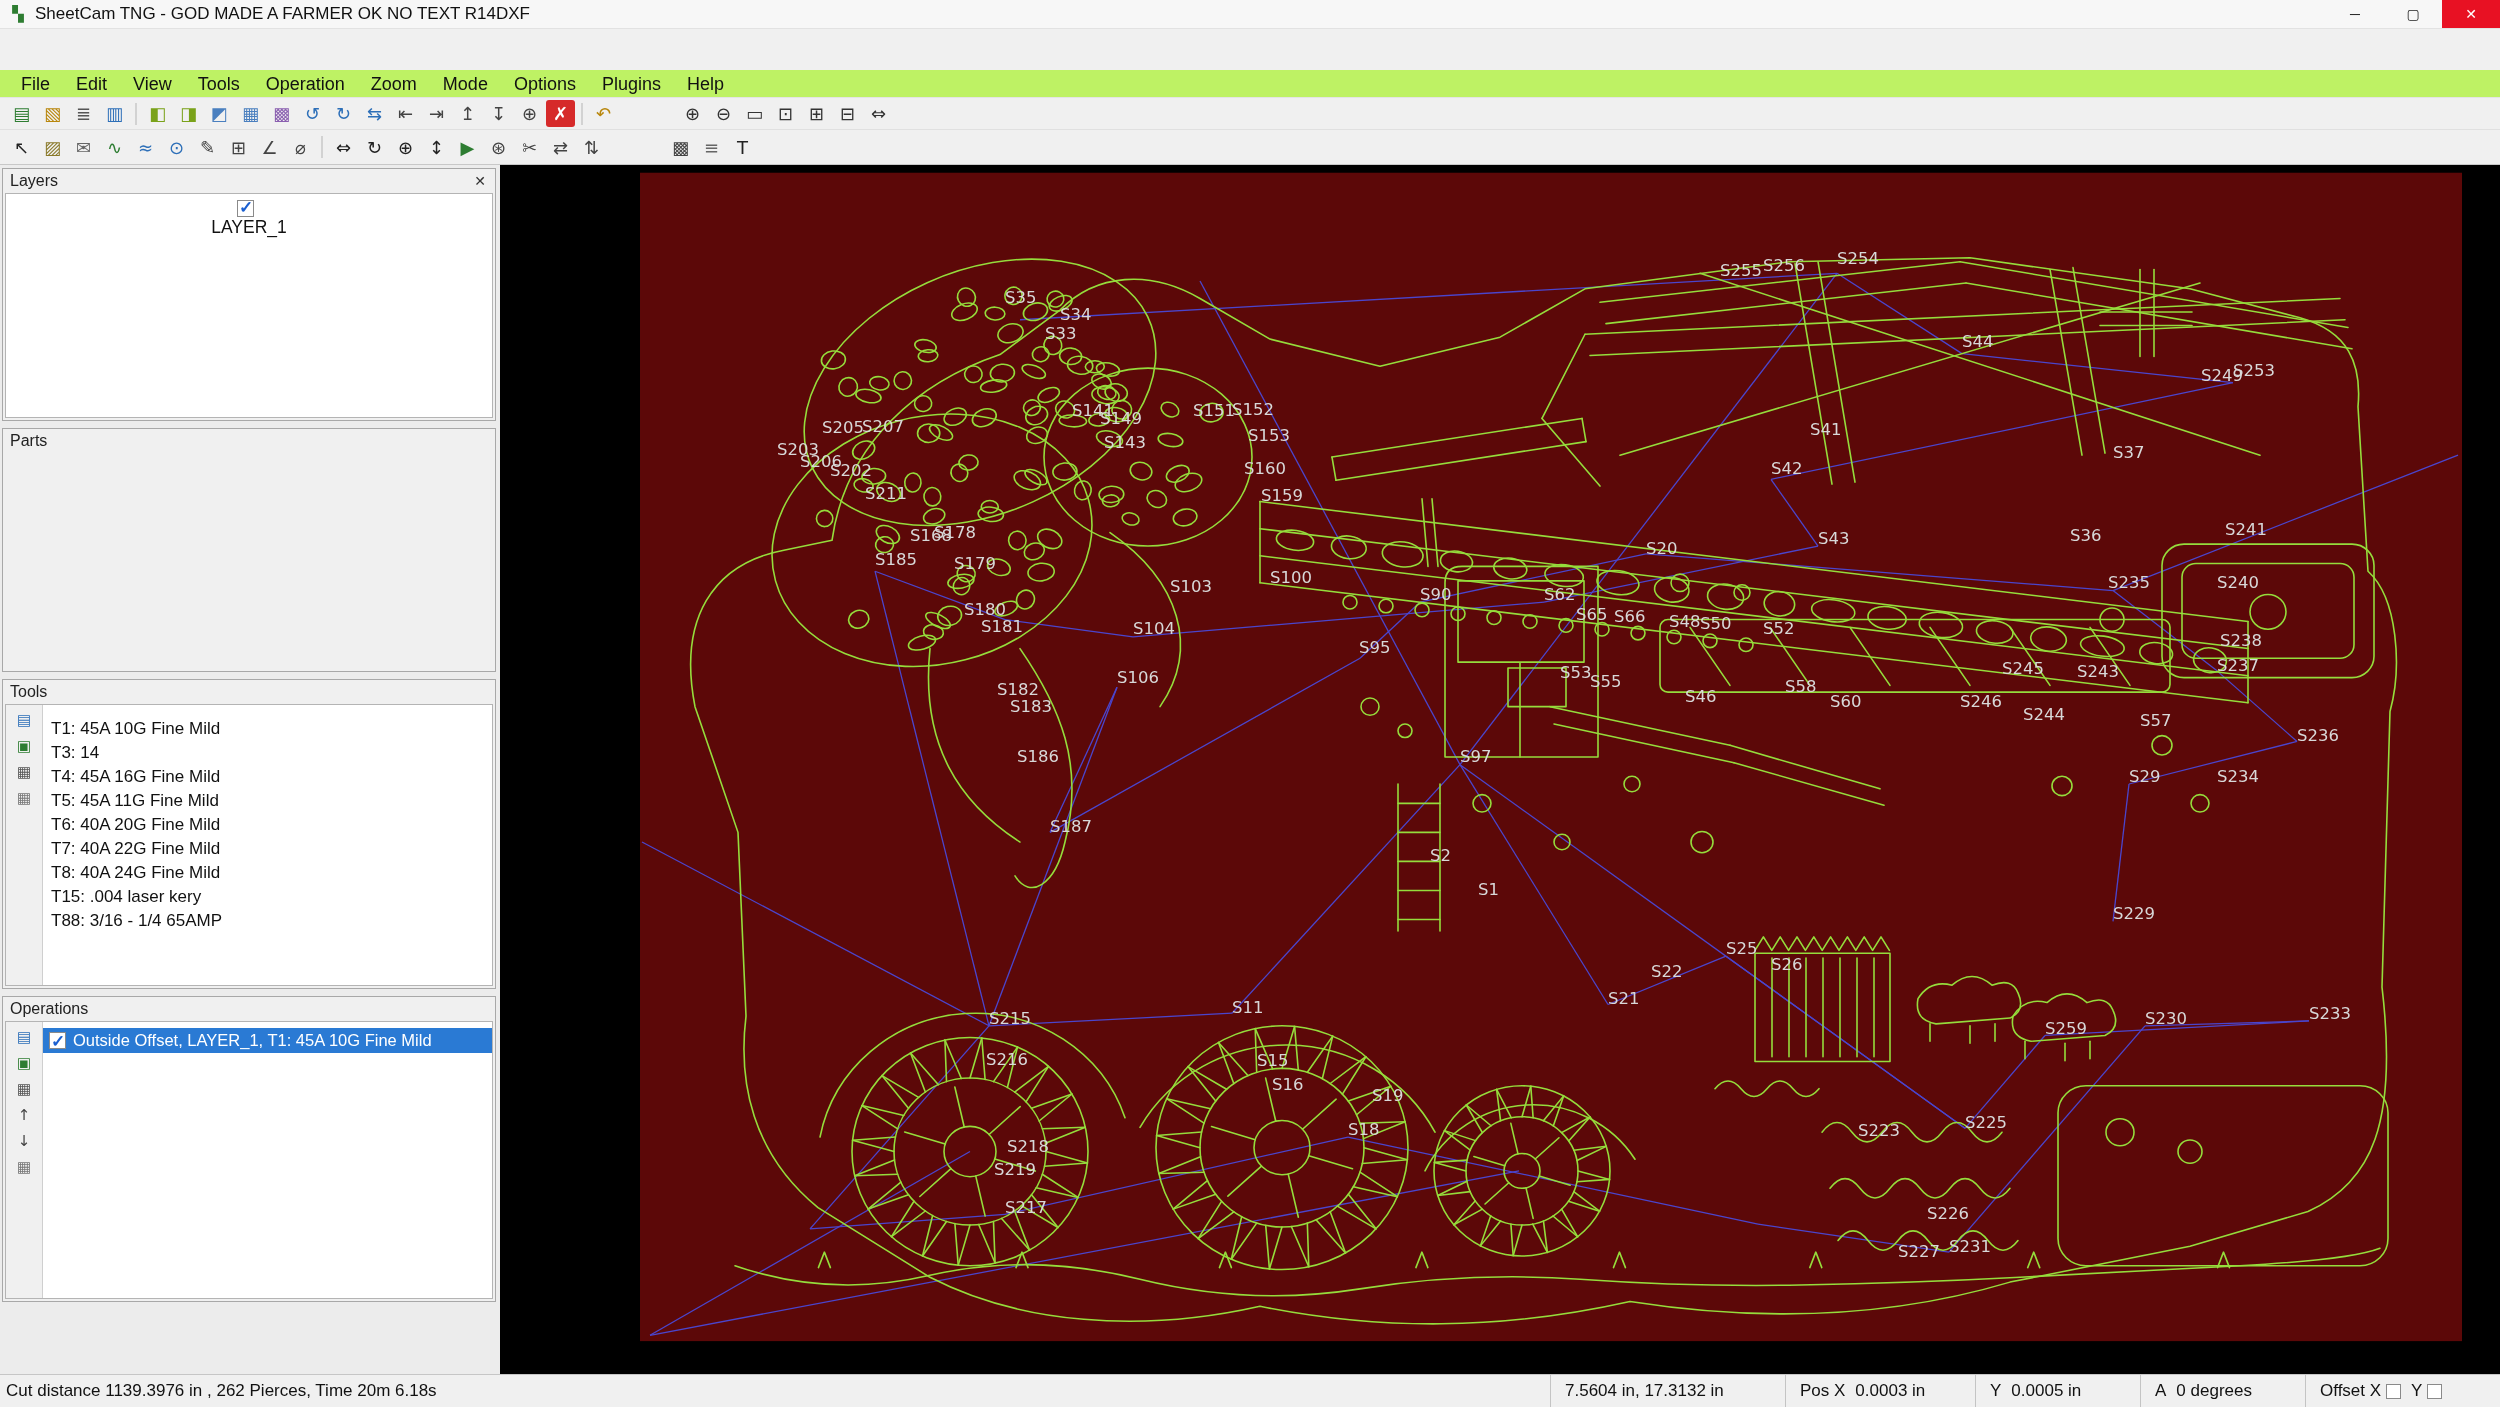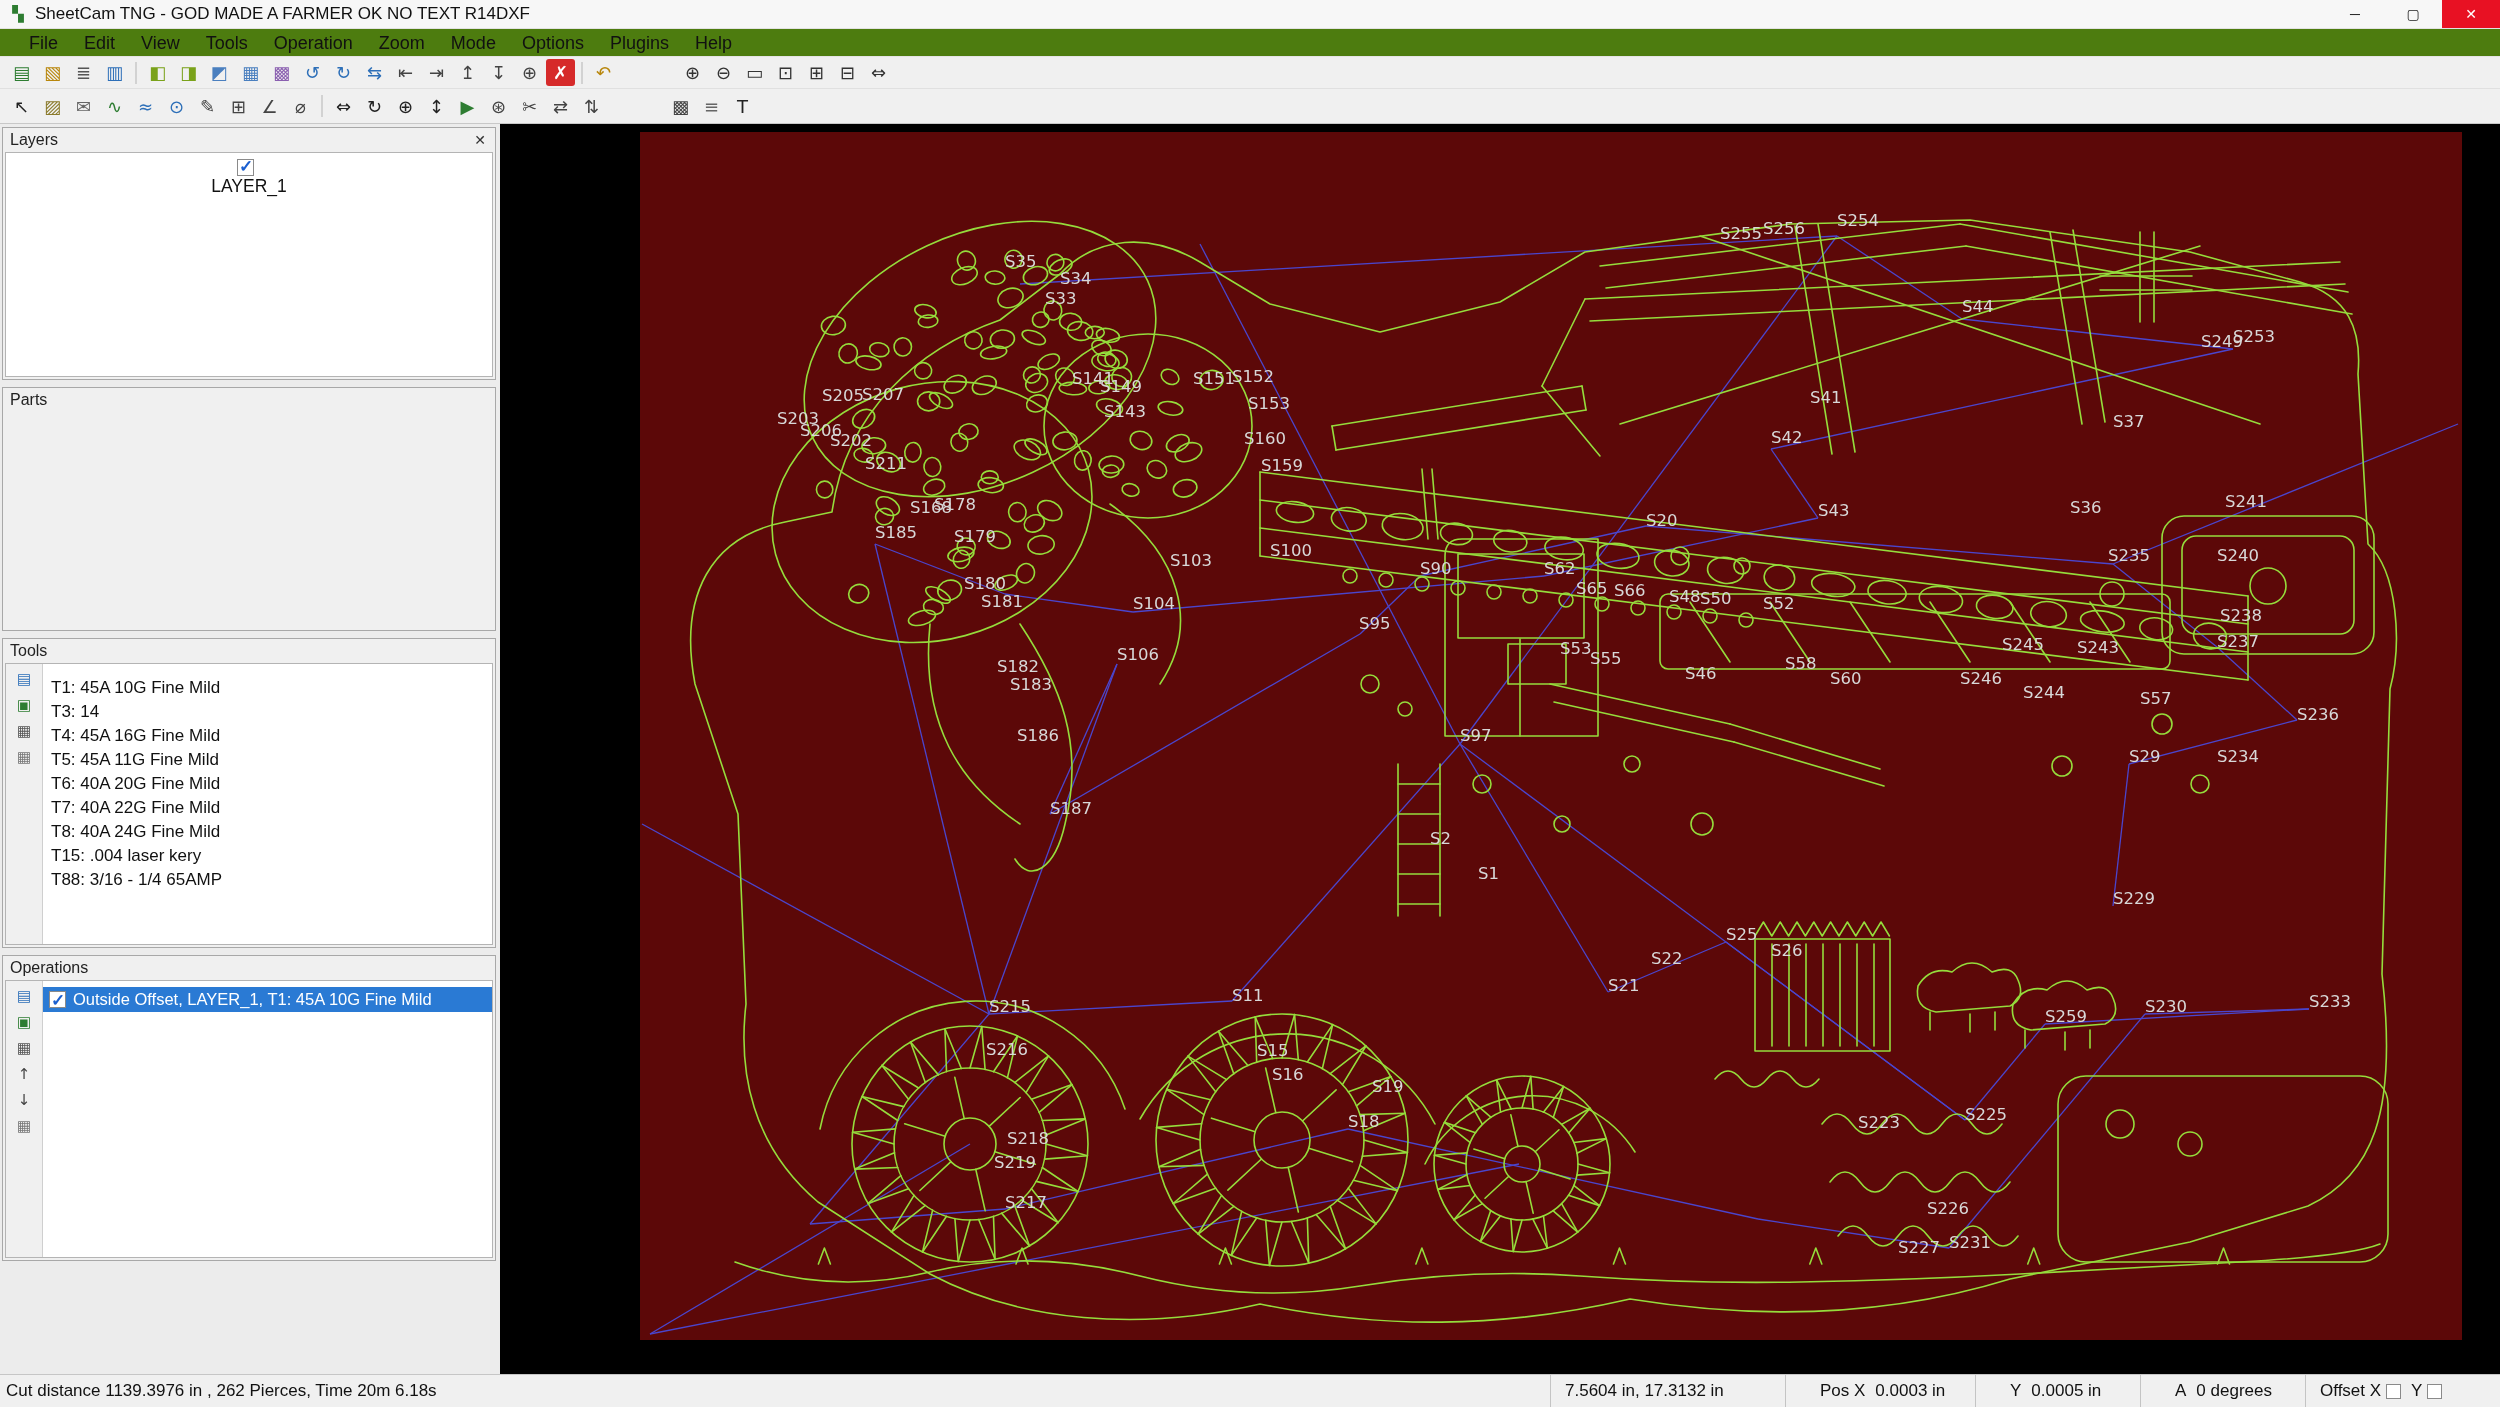--- a/index.html
+++ b/index.html
@@ -8,21 +8,21 @@
 
   
   #titlebar{height:29px;background:#f7f7f7;display:flex;align-items:center;border-bottom:1px solid #e2e2e2;box-sizing:border-box;}
   #app-icon{width:20px;text-align:center;margin-left:8px;font-size:15px;color:#2e7d32;}
   #title-text{font-size:17px;color:#111;margin-left:7px;flex:1;white-space:nowrap;}
   #win-controls{display:flex;height:100%;}
   .winbtn{width:58px;height:100%;display:flex;align-items:center;justify-content:center;font-size:14px;color:#222;cursor:default;}
   .winbtn.close{background:#e81123;color:#fff;}
 
   
-  #menubar{height:28px;background:#4d7c0f;display:flex;align-items:center;padding-left:16px;border-bottom:1px solid #e4e4e4;box-sizing:border-box;}
+  #menubar{height:28px;background:#bef264;display:flex;align-items:center;padding-left:8px;border-bottom:1px solid #e4e4e4;box-sizing:border-box;margin-top:41px;}
   .menu-item{padding:0 13px;font-size:18px;color:#111;line-height:28px;}
 
   
   .toolbar{display:flex;align-items:center;background:#f0f0f0;padding-left:6px;box-sizing:border-box;}
   #toolbar1{height:32px;border-bottom:1px solid #e0e0e0;}
   #toolbar2{height:35px;border-bottom:1px solid #c8c8c8;}
   .tb-btn{width:29px;height:27px;margin:0 1px;border:1px solid transparent;background:transparent;font-size:18px;line-height:25px;text-align:center;padding:0;font-family:"DejaVu Sans",sans-serif;}
   .tb-btn.red{background:#d62a2a;border-radius:3px;}
   .tb-sep{width:2px;height:22px;background:#d2d2d2;margin:0 5px;display:inline-block;}
   .tb-gap{width:58px;display:inline-block;}
@@ -54,21 +54,21 @@
   
   #viewport{flex:1;background:#000;position:relative;}
   #cnc-svg{width:100%;height:100%;display:block;}
 
   
   #statusbar{height:33px;background:#f0f0f0;border-top:1px solid #c6c6c6;display:flex;align-items:center;font-size:17px;color:#111;box-sizing:border-box;white-space:nowrap;}
   #status-left{padding-left:6px;}
   .flex{flex:1;}
   .status-cell{border-left:1px solid #c4c4c4;height:100%;display:flex;align-items:center;padding:0 14px;box-sizing:border-box;}
   #cell-coords{width:235px;} #cell-posx{width:190px;} #cell-y{width:165px;} #cell-a{width:165px;} #cell-mirror{width:195px;}
-  .cell-label{margin-right:10px;margin-left:20px;}
+  .cell-label{margin-right:10px;}
 </style>
 </head>
 <body>
 
 <div id="app">
 
   <div id="titlebar">
     <span id="app-icon">▚</span>
     <span id="title-text">SheetCam TNG - GOD MADE A FARMER OK NO TEXT R14DXF</span>
     <div id="win-controls">

